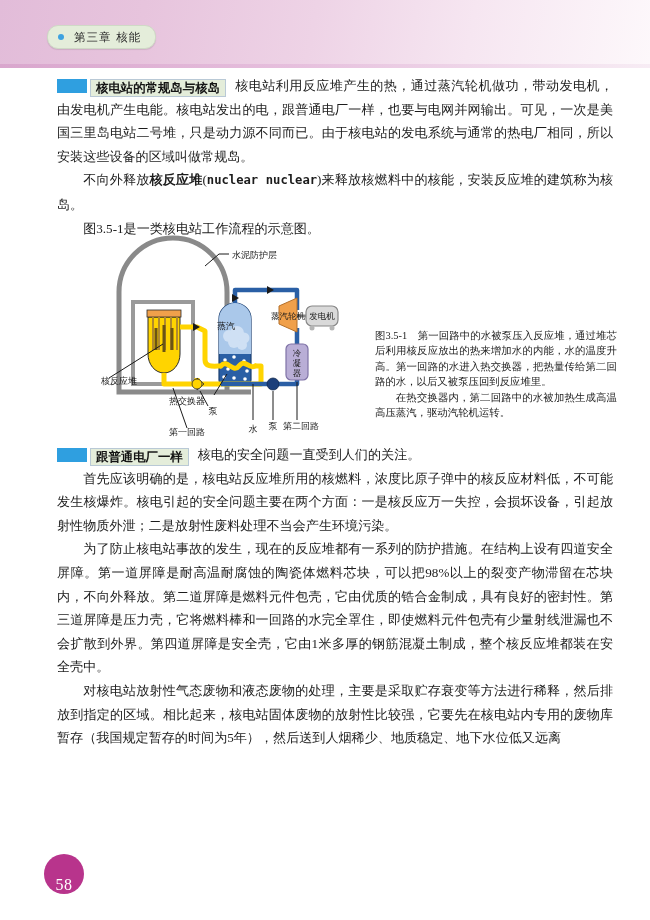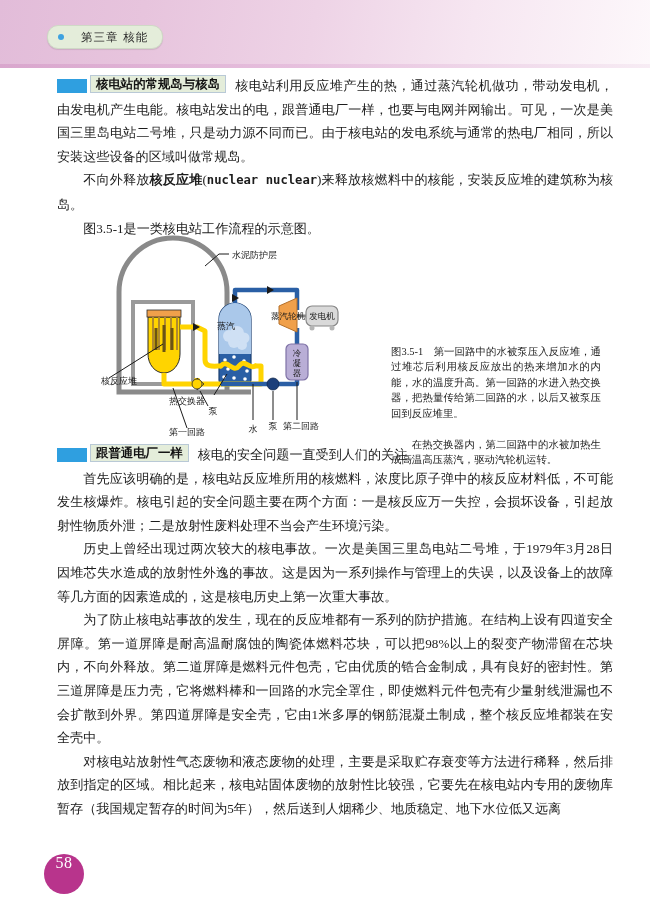--- a/index.html
+++ b/index.html
@@ -33,21 +33,21 @@
     left: 0; bottom: 0; width: 650px; height: 4px;
     background: linear-gradient(100deg,#d9a6cd 0%, #e6bfdd 45%, #f7ecf4 100%);
   }
   .chapter-pill {
     position: absolute;
     left: 47px; top: 25px;
     height: 22px;
     padding: 0 14px 0 10px;
     display: flex;
     align-items: center;
-    gap: 17px;
+    gap: 10px;
     background: #e4edda;
     border: 1px solid #cfd9c6;
     border-radius: 11px;
     box-shadow: 0 1px 1px rgba(0,0,0,.10);
   }
   .chapter-dot {
     width: 6px; height: 6px;
     border-radius: 50%;
     background: #3ea2e0;
     flex: 0 0 auto;
@@ -72,21 +72,21 @@
     line-height: 23.6px;
     color: #1c1c1c;
     text-align: justify;
     text-justify: inter-ideograph;
     text-indent: 2em;
   }
   p.body.noindent { text-indent: 0; }
 
   .section-head {
     display: inline-flex;
-    align-items: flex-end;
+    align-items: flex-start;
     vertical-align: -3px;
     margin-right: 9px;
   }
   .head-square {
     width: 30px; height: 14px;
     background: #2f9fe0;
     flex: 0 0 auto;
   }
   .head-label {
     background: #e4edda;
@@ -121,33 +121,33 @@
   .fig-caption {
     position: absolute;
     left: 318px; top: 96px;
     width: 242px;
     font-size: 10.4px;
     line-height: 15.4px;
     color: #1c1c1c;
     text-align: justify;
     text-justify: inter-ideograph;
   }
-  .fig-caption p { margin: 16px; text-indent: 2em; }
+  .fig-caption p { margin: 0; text-indent: 2em; }
   .fig-caption p.first { text-indent: 0; }
 
   
   .page-num {
     position: absolute;
     left: 44px; top: 854px;
     width: 40px; height: 40px;
     border-radius: 50%;
     background: #b8348c;
     color: #ffffff;
     display: flex;
-    align-items: flex-start;
+    align-items: flex-end;
     justify-content: center;
     font-family: "Liberation Serif", serif;
     font-size: 16px;
     letter-spacing: .5px;
   }
   svg text {
     font-family: "DejaVu Sans", "Liberation Sans", sans-serif;
   }
 </style>
 </head>
@@ -291,21 +291,20 @@
   <div class="content" style="top:443px;">
 
     <p class="body noindent">
       <span class="section-head">
         <span class="head-square"></span>
         <span class="head-label">跟普通电厂一样</span>
       </span><span>核电的安全问题一直受到人们的关注。</span>
     </p>
 
     <p class="body">首先应该明确的是，核电站反应堆所用的核燃料，浓度比原子弹中的核反应材料低，不可能发生核爆炸。核电引起的安全问题主要在两个方面：一是核反应万一失控，会损坏设备，引起放射性物质外泄；二是放射性废料处理不当会产生环境污染。</p>
-    <p class="body">历史上曾经出现过两次较大的核电事故。一次是美国三里岛电站二号堆，于1979年3月28日因堆芯失水造成的放射性外逸的事故。这是因为一系列操作与管理上的失误，以及设备上的故障等几方面的因素造成的，这是核电历史上第一次重大事故。</p>
     <p class="body">为了防止核电站事故的发生，现在的反应堆都有一系列的防护措施。在结构上设有四道安全屏障。第一道屏障是耐高温耐腐蚀的陶瓷体燃料芯块，可以把98%以上的裂变产物滞留在芯块内，不向外释放。第二道屏障是燃料元件包壳，它由优质的锆合金制成，具有良好的密封性。第三道屏障是压力壳，它将燃料棒和一回路的水完全罩住，即使燃料元件包壳有少量射线泄漏也不会扩散到外界。第四道屏障是安全壳，它由1米多厚的钢筋混凝土制成，整个核反应堆都装在安全壳中。</p>
     <p class="body">对核电站放射性气态废物和液态废物的处理，主要是采取贮存衰变等方法进行稀释，然后排放到指定的区域。相比起来，核电站固体废物的放射性比较强，它要先在核电站内专用的废物库暂存（我国规定暂存的时间为5年），然后送到人烟稀少、地质稳定、地下水位低又远离</p>
   </div>
 
   <div class="page-num">
     <span>58</span>
   </div>
 
 </div>
 

